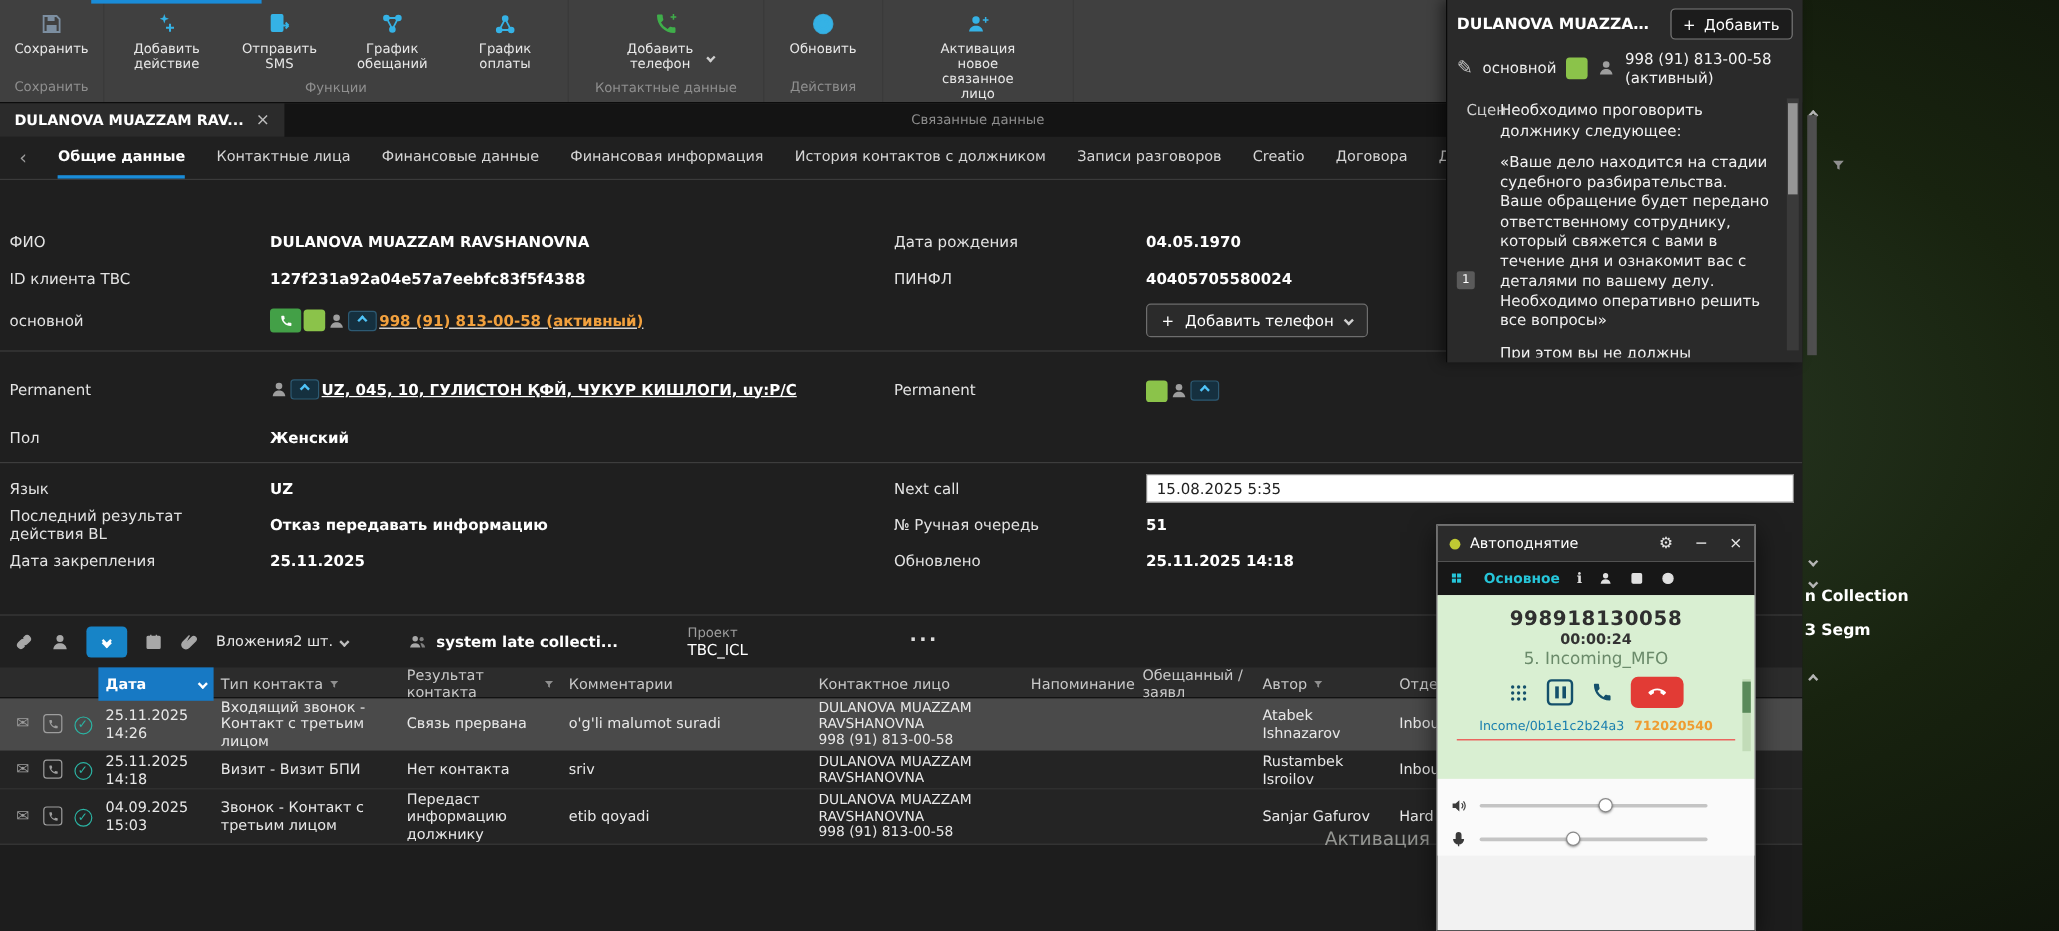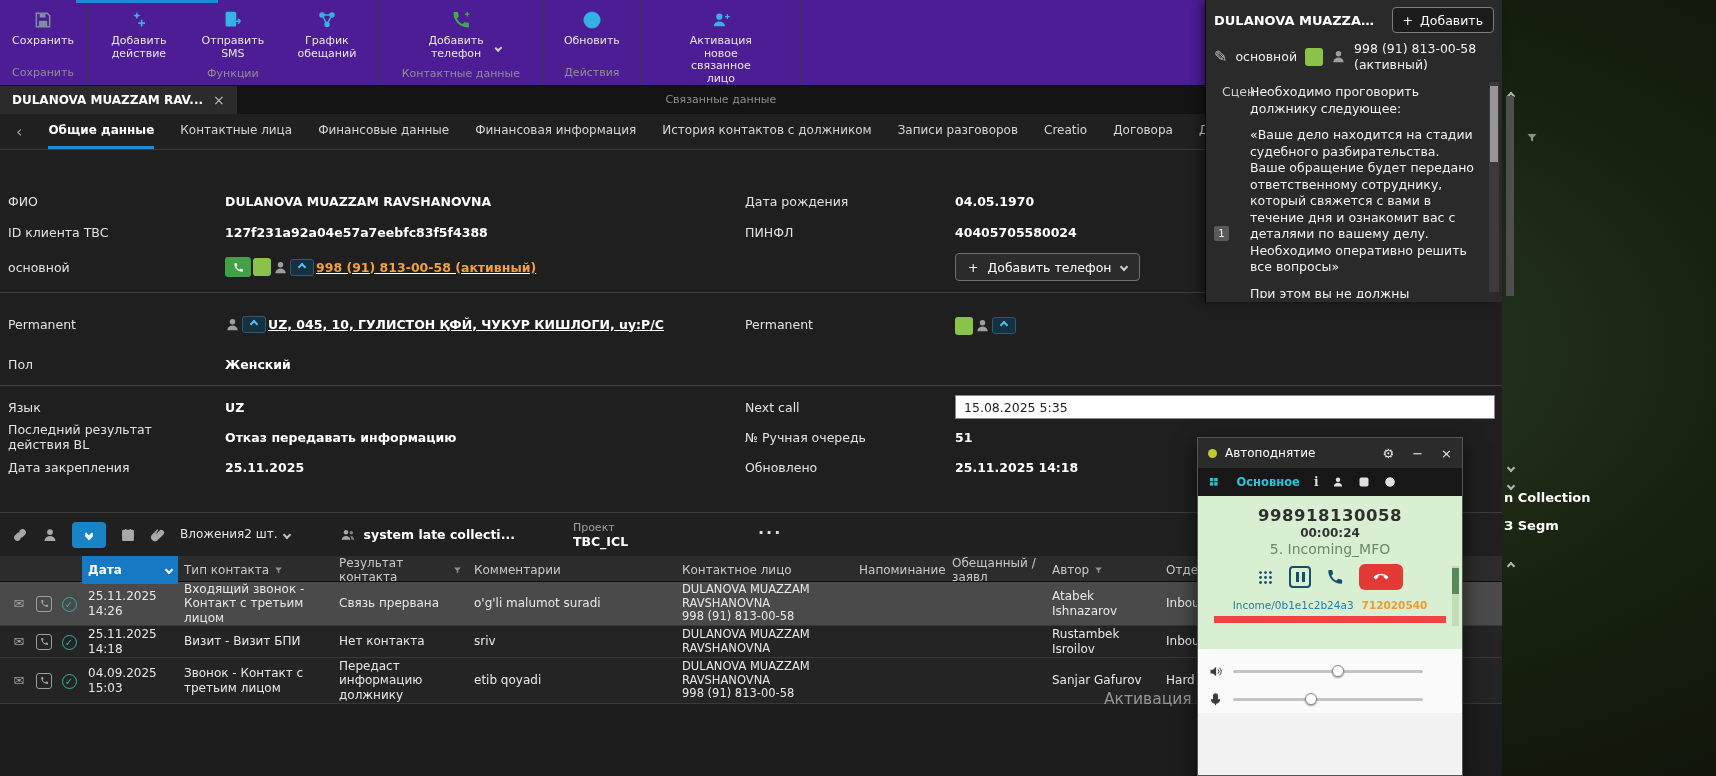--- a/index.html
+++ b/index.html
@@ -12,21 +12,21 @@
   .ic { width:1em; height:1em; display:inline-block; vertical-align:middle; fill:currentColor; }
   .cv { display:inline-block; width:6px; height:6px; border-right:2px solid currentColor;
         border-bottom:2px solid currentColor; transform:rotate(45deg); }
   .cv.up { transform:rotate(-135deg); }
 
   
   .app { position:absolute; left:0; top:0; width:1502px; height:776px; background:#1e1e1e;
          color:#e8e8e8; z-index:2; overflow:hidden; }
 
   
-  .ribbon { position:relative; height:86px; background:#4c1d95; display:flex; border-bottom:1px solid #0c0c0c; }
+  .ribbon { position:relative; height:86px; background:#404040; display:flex; border-bottom:1px solid #0c0c0c; }
   .ribbon-accent { position:absolute; left:76px; top:0; width:142px; height:3px; background:#1a8cd8; }
   .rgroup { display:flex; flex-direction:column; padding:6px 6px 2px; border-right:1px solid #3a3a3a; }
   .rbtns { flex:1; display:flex; align-items:flex-start; gap:2px; }
   .rbtn { display:flex; flex-direction:column; align-items:center; gap:5px; padding:4px 6px;
           border-radius:3px; min-width:46px; max-width:92px; cursor:default; }
   .rbtn .rlabel { font-size:11px; line-height:1.15; text-align:center; color:#e8e8e8; }
   .i22 { font-size:20px; width:20px; height:20px; }
   .teal { color:#35b2e5; }
   .dimicon { color:#7c8ea0; }
   .greenicon { color:#3fae4a; }
@@ -74,21 +74,21 @@
               display:flex; align-items:center; gap:14px; padding:0 12px; }
   .dico { color:#a8a8a8; font-size:16px; }
   .expandbtn { width:34px; height:26px; background:#1784c7; border-radius:4px; color:#fff;
                display:flex; flex-direction:column; align-items:center; justify-content:center; }
   .expandbtn .cv { margin:-2px 0; }
   .twolines { display:flex; flex-direction:row; font-size:12px; color:#e6e6e6; line-height:1.25; }
   .twolines .sub { display:flex; align-items:center; gap:6px; }
   .owner { display:flex; align-items:center; gap:8px; margin-left:36px; font-size:12.5px; font-weight:bold; color:#fff; }
   .project { margin-left:44px; }
   .project .plabel { font-size:11px; color:#9e9e9e; }
-  .project .pvalue { font-size:12.5px; font-weight:bold; color:#fff; }
+  .project .pvalue { font-size:12.5px; font-weight:normal; color:#fff; }
   .more-ell { position:absolute; left:758px; top:6px; color:#ddd; font-weight:bold; letter-spacing:2px; }
 
   
   .tablewrap { background:#1d1d1d; height:220px; }
   .trow { display:grid; grid-template-columns:26px 24px 26px 96px 155px 135px 208px 177px 93px 100px 114px auto;
           padding-left:6px; align-items:center; }
   .thead { height:26px; background:#2c2c2c; border-bottom:1px solid #0d0d0d; }
   .th { font-size:12px; color:#c9c9c9; padding:0 6px; display:flex; align-items:center; gap:5px; height:100%; }
   .th-date { background:#1779c4; color:#fff; font-weight:bold; justify-content:space-between; }
   .funnel { width:9px; height:9px; fill:#8f8f8f; flex:0 0 auto; }
@@ -135,21 +135,21 @@
   .bignum { font-size:16.5px; font-weight:bold; color:#2f2f2f; letter-spacing:.5px; }
   .timer { font-size:12px; font-weight:bold; color:#333; margin-top:1px; }
   .ctype { font-size:14px; color:#6a8a6a; margin-top:1px; }
   .callbtns { margin-top:7px; display:flex; align-items:center; justify-content:center; gap:15px; color:#14506b; }
   .pausebtn { width:22px; height:22px; border:2px solid #14506b; border-radius:4px;
               display:flex; align-items:center; justify-content:center; gap:3px; }
   .pausebtn i { width:3px; height:10px; background:#14506b; display:block; }
   .hang { width:44px; height:26px; background:#e23b35; border-radius:6px; color:#fff;
           display:flex; align-items:center; justify-content:center; }
   .hang .ic { transform:rotate(135deg); font-size:14px; }
-  .linkrow { margin:9px auto 0; width:88%; border-bottom:7px solid #ef4444; padding-bottom:5px;
+  .linkrow { margin:9px auto 0; width:88%; border-bottom:1px solid #ef4444; padding-bottom:5px;
              font-size:10.5px; display:flex; justify-content:center; gap:8px; }
   .linkrow .ref { color:#1a7fae; }
   .linkrow .code { color:#ef9c30; font-weight:bold; }
   .gscroll { position:absolute; right:3px; top:70px; width:7px; height:60px; background:#c2dcb8; }
   .gscroll i { position:absolute; left:0; right:0; top:2px; height:26px; background:#5a8a5a; display:block; }
   .volpane { background:#fafafa; padding:8px 10px 0; }
   .volrow { display:flex; align-items:center; gap:10px; height:28px; color:#3a3a3a; }
   .slider { position:relative; width:190px; height:3px; background:#c4c4c4; border-radius:2px; }
   .slider i { position:absolute; top:-5px; width:12px; height:12px; border-radius:50%; background:#fff;
               border:1px solid #8a8a8a; box-shadow:0 1px 2px rgba(0,0,0,.4); display:block; }
@@ -212,20 +212,29 @@
           <span class="rlabel">Отправить SMS</span>
         </div>
         <div class="rbtn">
           <svg class="ic i22 teal" viewBox="0 0 24 24" fill="none" stroke="currentColor" stroke-width="1.8">
               <circle cx="6" cy="6" r="2.4"></circle>
               <circle cx="18" cy="6" r="2.4"></circle>
               <circle cx="12" cy="17.5" r="2.4"></circle>
               <path d="M7.3 8.1l3.6 7M16.7 8.1l-3.6 7M8.4 6h7.2"></path>
             </svg>
           <span class="rlabel">График обещаний</span>
+        </div>
+        <div class="rbtn">
+          <svg class="ic i22 teal" viewBox="0 0 24 24" fill="none" stroke="currentColor" stroke-width="1.8">
+              <circle cx="6" cy="18" r="2.4"></circle>
+              <circle cx="18" cy="18" r="2.4"></circle>
+              <circle cx="12" cy="6.5" r="2.4"></circle>
+              <path d="M7.3 15.9l3.6-7M16.7 15.9l-3.6-7M8.4 18h7.2"></path>
+            </svg>
+          <span class="rlabel">График оплаты</span>
         </div>
       </div>
       <div class="glabel">Функции</div>
     </div>
 
     <div class="rgroup">
       <div class="rbtns" style="justify-content:center; width:150px;">
         <div class="rbtn">
           <svg class="ic i22 greenicon" viewBox="0 0 24 24">
               <path d="M7 10.4a15 15 0 0 0 6.6 6.6l2-2c.3-.3.8-.4 1.2-.3 1.1.4 2.3.6 3.5.6.7 0 1.2.5 1.2 1.2v3.3c0 .7-.5 1.2-1.2 1.2C10.8 21 3 13.2 3 3.7 3 3 3.5 2.5 4.2 2.5h3.3c.7 0 1.2.5 1.2 1.2 0 1.2.2 2.4.6 3.5.1.4 0 .9-.3 1.2l-2 2z"></path>

